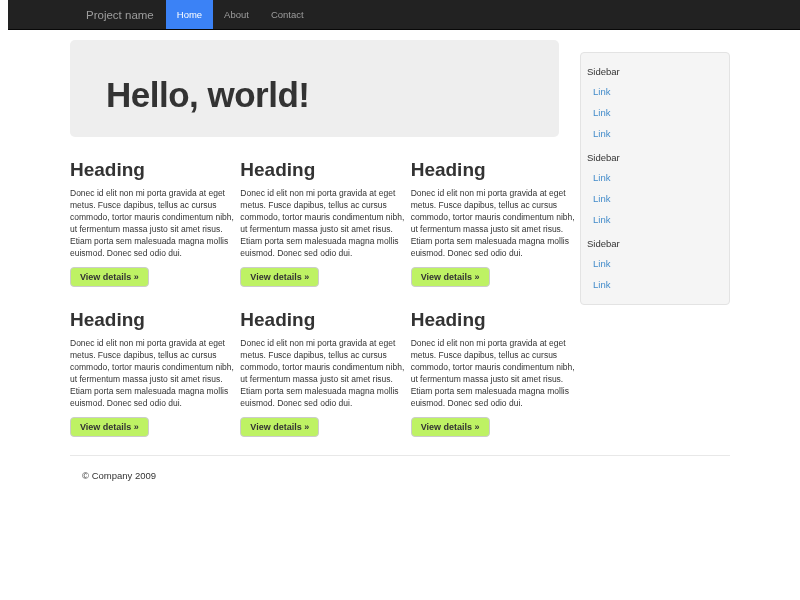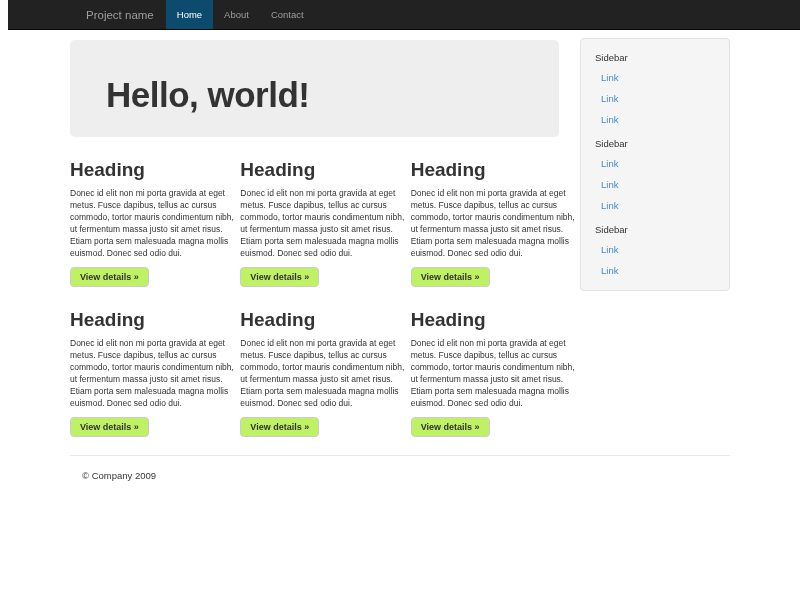--- a/index.html
+++ b/index.html
@@ -46,21 +46,21 @@
   .nav-list li { display: flex; }
   .nav-list a {
     display: flex;
     align-items: center;
     padding: 0 11px;
     font-size: 9.5px;
     color: #9d9d9d;
     text-decoration: none;
   }
   .nav-list li.active a {
-    background: #0c4a6e;
+    background: #3b82f6;
     color: #fff;
   }
 
   
   .container { width: 660px; margin: 0 auto; }
   .row { display: flex; align-items: flex-start; }
   .col-main { width: 505px; }
   .col-side { margin-left: auto; width: 150px; }
 
   
@@ -115,25 +115,25 @@
     color: #333;
     background: #bef264;
     border: 1px solid #ccc;
     border-radius: 4px;
     text-decoration: none;
     white-space: nowrap;
   }
 
   
   .well {
-    margin-top: 8px;
+    margin-top: 22px;
     background: #f5f5f5;
     border: 1px solid #e3e3e3;
     border-radius: 4px;
-    padding: 9px 12px;
+    padding: 9px 4px;
   }
   .side-header {
     font-size: 9.5px;
     color: #333;
     padding: 4px 2px;
     margin-top: 4px;
   }
   .side-header:first-child { margin-top: 0; }
   .side-link {
     display: block;

